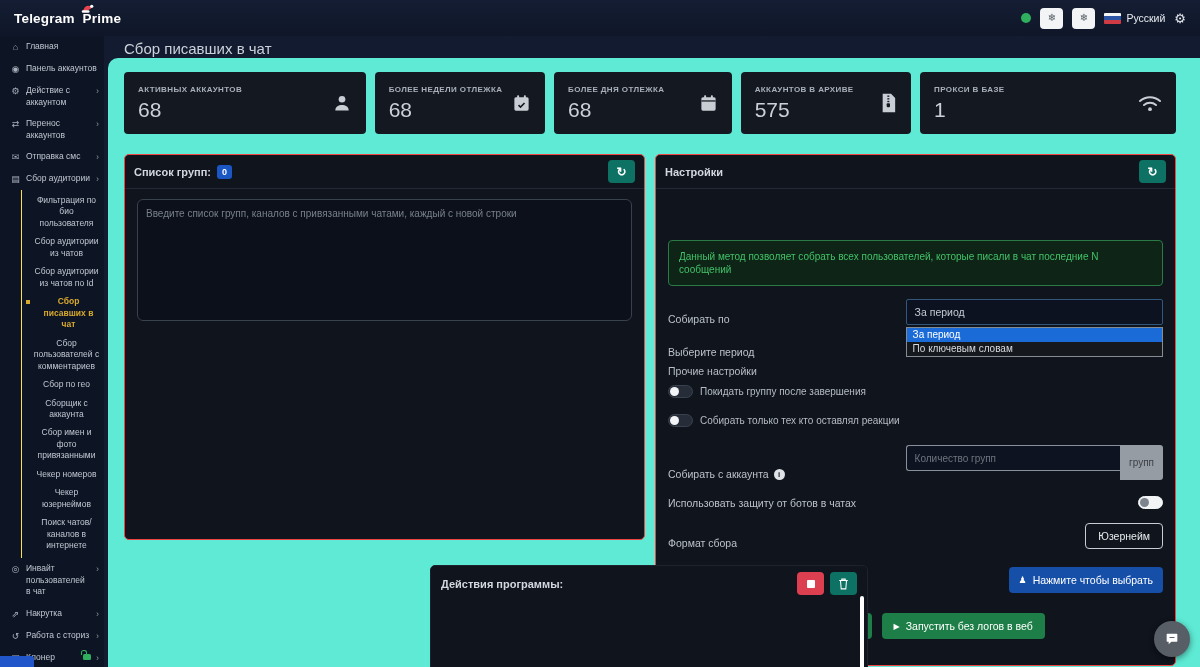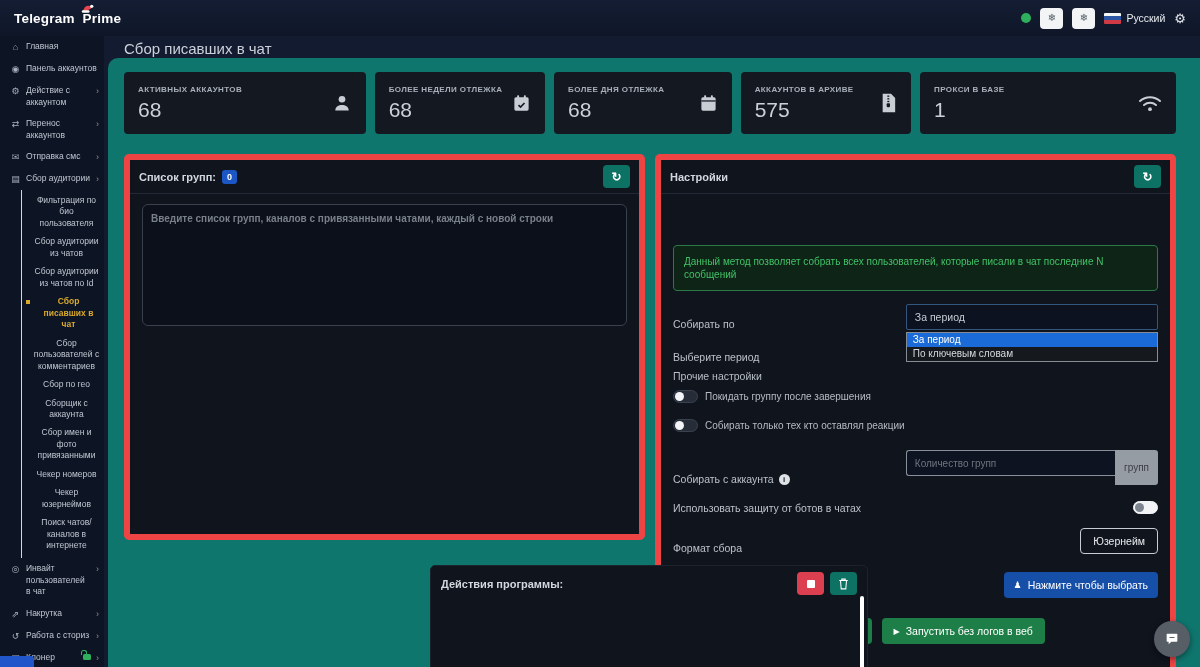--- a/index.html
+++ b/index.html
@@ -41,48 +41,48 @@
     line-height:1.35; position:relative; cursor:pointer; }
   .sub-item.active { color:#d9a92c; font-weight:700; padding-left:14px; }
   .sub-item.active::before { content:''; position:absolute; left:4px; top:7px;
     width:4px; height:4px; background:#d9a92c; }
   .corner-accent { position:absolute; left:0; bottom:0; width:34px; height:11px;
     background:#2056c9; border-top-right-radius:3px; }
 
   
   .main { position:absolute; top:36px; left:104px; right:0; bottom:0; background:#121b30; }
   .page-title { position:absolute; left:20px; top:4px; font-size:15px; color:#ccd2da; }
-  .content { position:absolute; top:22px; left:4px; right:0; bottom:0; background:#0f766e;
+  .content { position:absolute; top:22px; left:4px; right:0; bottom:0; background:#5eead4;
     border-top-left-radius:10px; padding:14px 24px 0 16px; }
 
   
   .stats-row { display:flex; gap:9px; }
   .stat-card { background:#141821; border-radius:4px; height:62px; padding:10px 14px;
     display:flex; align-items:center; justify-content:space-between; }
   .stat-card:nth-child(1){flex:1.5}.stat-card:nth-child(2){flex:1}
   .stat-card:nth-child(3){flex:1.05}.stat-card:nth-child(4){flex:1}.stat-card:nth-child(5){flex:1.6}
   .stat-label { font-size:8px; font-weight:600; color:#a9b0ba; letter-spacing:.4px; margin-bottom:4px; }
   .stat-value { font-size:21px; color:#ccd1d9; }
   .stat-icon { flex:none; margin-left:8px; display:flex; }
 
   
   .panels-row { display:flex; gap:10px; margin-top:20px; align-items:flex-start; }
-  .panel { flex:1; background:#0f141d; border:6px solid #ef4444; border-radius:5px; }
+  .panel { flex:1; background:#0f141d; border:1px solid #ef4444; border-radius:5px; }
   .panel-header { display:flex; align-items:center; padding:5px 9px; height:34px;
     border-bottom:1px solid #222935; }
   .panel-title { font-size:11px; font-weight:700; color:#d3d8df; }
   .badge-blue { background:#1a56c4; color:#fff; font-size:9px; font-weight:700;
     padding:2px 5px; border-radius:3px; margin-left:6px; }
   .btn-refresh { margin-left:auto; width:27px; height:23px; background:#0d7263; border:none;
     border-radius:4px; color:#fff; font-size:12px; font-weight:700; cursor:pointer; line-height:1; }
   .panel.groups { height:386px; }
   .panel-body { padding:10px 12px; }
   textarea.group-input { width:100%; height:122px; background:#0b101a; border:1px solid #39414e;
     border-radius:6px; color:#c5cad2; font-size:10px; padding:8px; resize:none;
-    font-family:"Liberation Sans","DejaVu Sans",sans-serif;font-weight:bold; }
+    font-family:"Liberation Sans","DejaVu Sans",sans-serif; }
   textarea.group-input::placeholder { color:#79808a; }
 
   
   .alert-green { border:1px solid #2b7a45; background:#0d2416; color:#42c268; font-size:10px;
     padding:9px 10px; border-radius:4px; margin-bottom:13px; line-height:1.3;margin-top:41px; }
   .srow { display:flex; align-items:flex-end; margin-bottom:7px; }
   .slabel { font-size:10.5px; color:#bcc2ca; display:flex; align-items:center; }
   .sctrl { margin-left:auto; width:52%; position:relative; }
   .select-box { height:26px; line-height:24px; border:1px solid #32567c; background:#0c1220;
     color:#c6cbd3; font-size:10.5px; padding:0 8px; border-radius:2px; cursor:pointer; }

